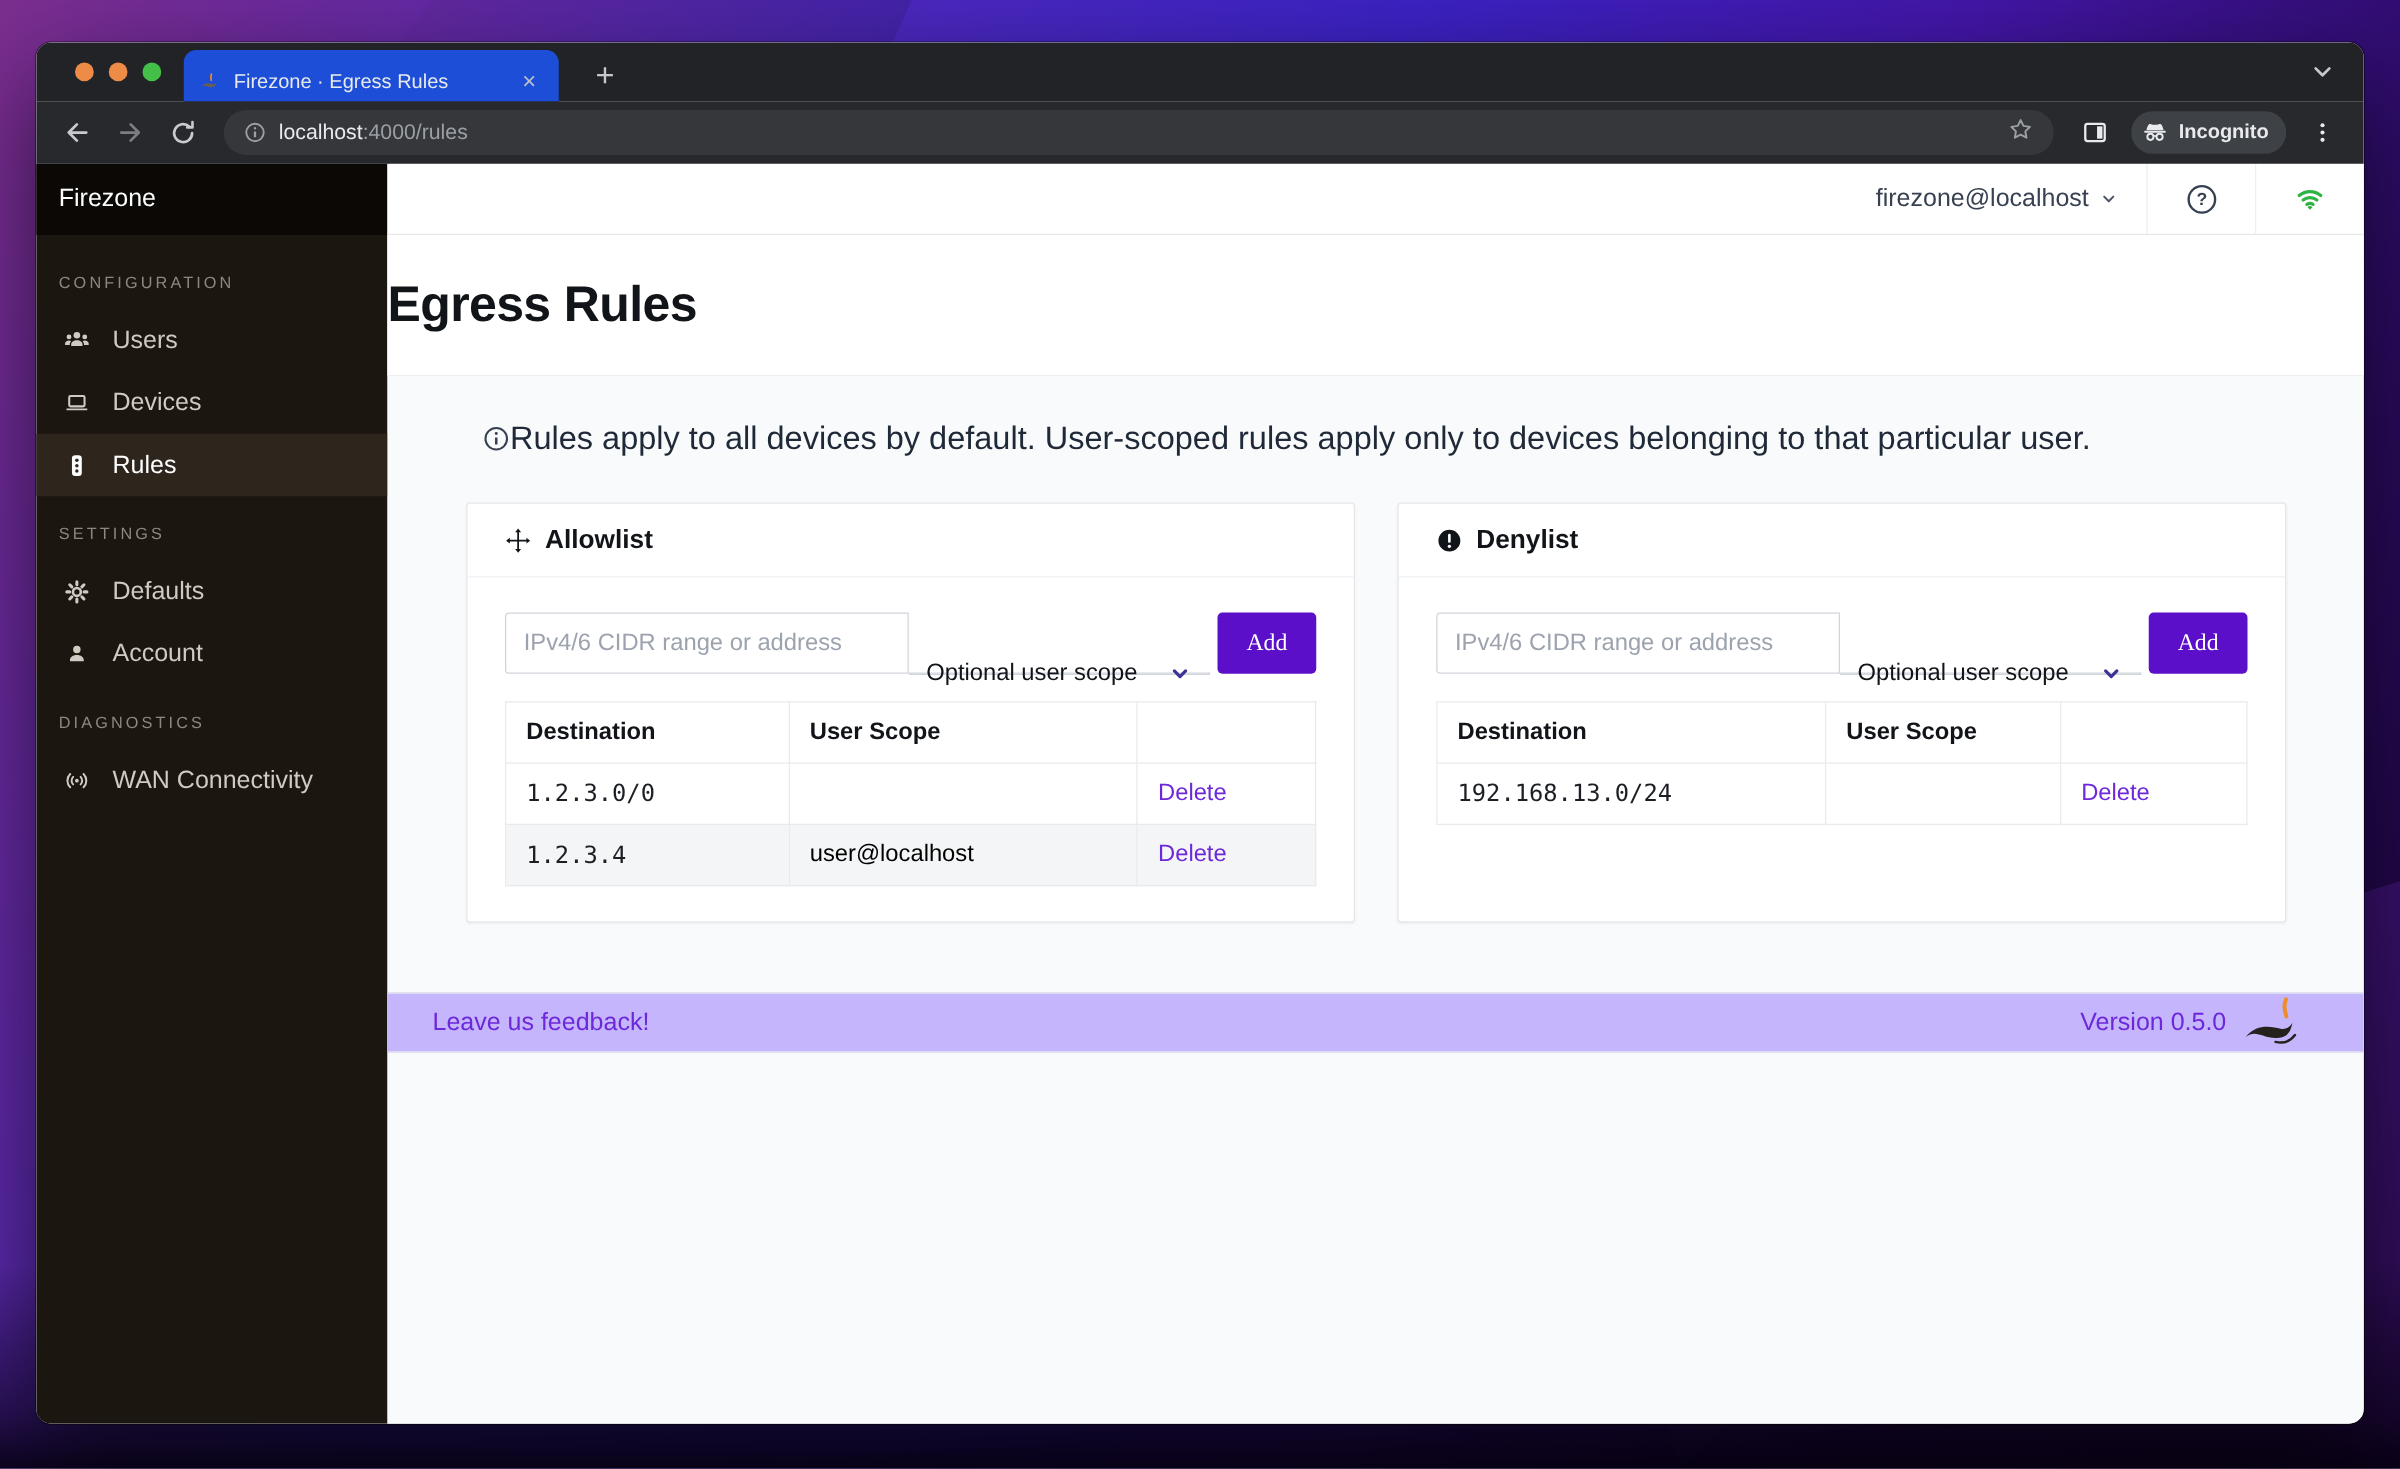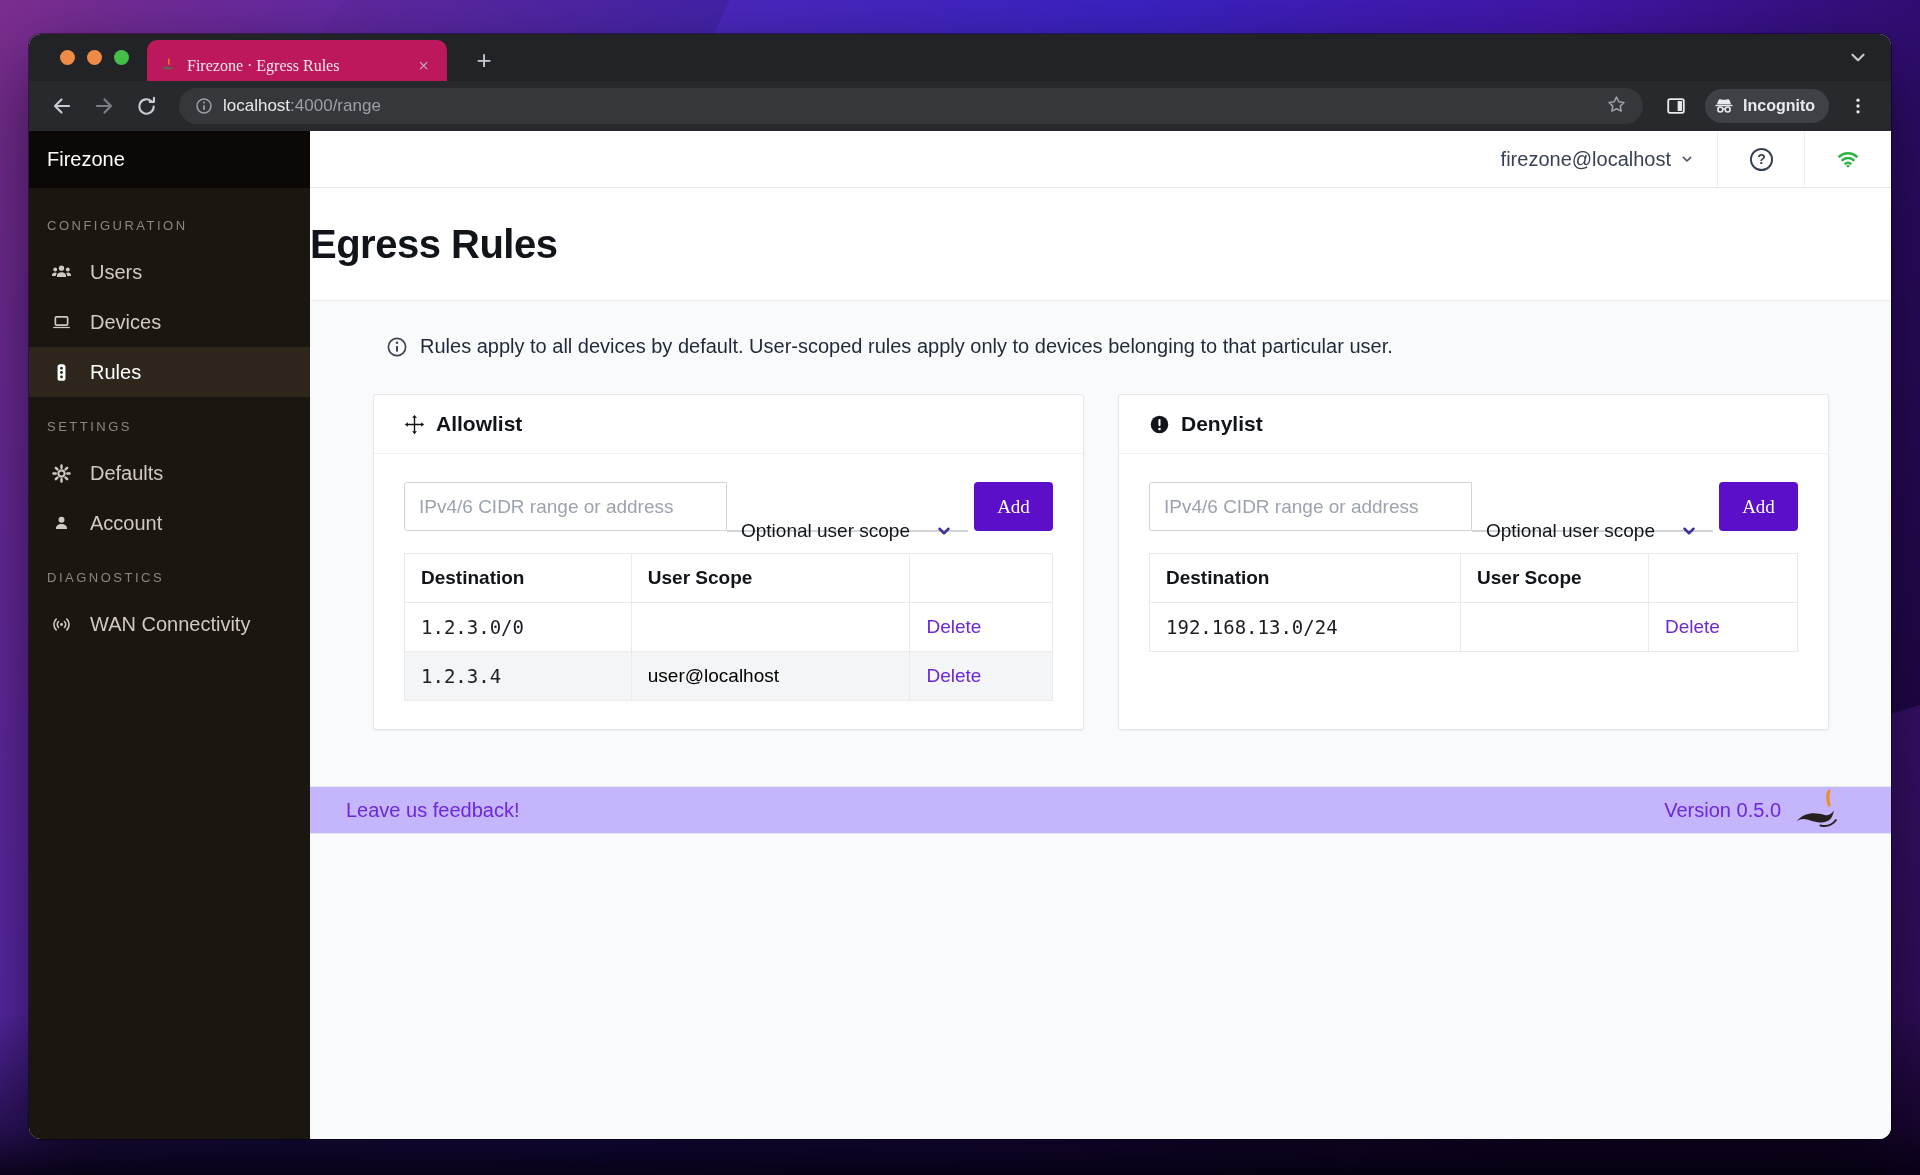--- a/index.html
+++ b/index.html
@@ -24,22 +24,22 @@
     box-shadow:0 30px 80px rgba(0,0,0,.6), 0 0 0 1px rgba(0,0,0,.4);
     background:#f9fafb;
   }
 
   
   .tabstrip { position:relative; height:47px; background:#212327; }
   .traffic { position:absolute; top:16px; left:31px; display:flex; gap:12px; }
   .traffic span { width:15px; height:15px; border-radius:50%; display:block; }
   .tl-1, .tl-2 { background:#ee8b47; }
   .tl-3 { background:#44bf47; }
-  .tab { position:absolute; left:118px; top:6px; width:300px; height:51px; background:#be185d;
-         border-radius:10px 10px 0 0; display:flex; align-items:center; padding:0 12px; gap:10px;font-family:Liberation Serif, serif; }
+  .tab { position:absolute; left:118px; top:6px; width:300px; height:51px; background:#1d4ed8;
+         border-radius:10px 10px 0 0; display:flex; align-items:center; padding:0 12px; gap:10px; }
   .tab-title { color:#e8eaed; font-size:16px; white-space:nowrap; overflow:hidden; flex:1; }
   .tab-close { color:#bdc1c6; font-size:19px; line-height:1; padding:2px 6px; border-radius:50%; }
   .newtab { position:absolute; left:438px; top:9px; width:34px; height:34px; display:flex; align-items:center; justify-content:center;
             color:#c6c9cc; font-size:26px; font-weight:300; }
   .tabsearch { position:absolute; right:22px; top:12px; color:#c6c9cc; }
 
   
   .toolbar { position:relative; height:50px; background:#27292d; display:flex; align-items:center; padding:0 14px; gap:4px; }
   .navbtn { width:38px; height:38px; display:flex; align-items:center; justify-content:center; border-radius:50%; }
   .omnibox { flex:1; height:36px; margin:0 10px; background:#35373b; border-radius:18px; display:flex; align-items:center; padding:0 16px; gap:10px; }
@@ -65,21 +65,21 @@
   .main { flex:1; display:flex; flex-direction:column; background:#f9fafb; min-width:0; }
   .app-header { height:57px; background:#fff; border-bottom:1px solid #e5e7eb; display:flex; align-items:center; justify-content:flex-end; flex-shrink:0; }
   .account { display:flex; align-items:center; gap:8px; color:#374151; font-size:20px; padding:0 22px; height:100%; }
   .hdr-divider { width:1px; height:100%; background:#eceef0; }
   .hdr-icon { width:86px; height:100%; display:flex; align-items:center; justify-content:center; }
 
   .title-section { height:113px; background:#fff; border-bottom:1px solid #eceef0; display:flex; align-items:center; flex-shrink:0; }
   .page-title { font-size:40px; font-weight:700; color:#111418; letter-spacing:-0.5px; }
 
   .content { flex:1; overflow:hidden; }
-  .info-row { margin:34px 0 0 76px; display:flex; align-items:center; gap:12px; color:#1f2937; font-size:20px; }
+  .info-row { margin:34px 0 0 76px; display:flex; align-items:center; gap:0; color:#1f2937; font-size:26px; }
 
   .cards { display:flex; gap:34px; padding:0 63px; margin-top:36px; align-items:stretch; }
   .card { flex:1; background:#fff; border:1px solid #e5e7eb; border-radius:3px; box-shadow:0 1px 2px rgba(0,0,0,.05); }
   .card-header { display:flex; align-items:center; gap:11px; padding:17px 30px; border-bottom:1px solid #f0f1f3; font-size:21px; font-weight:700; color:#111418; }
   .card-body { padding:28px 30px; }
 
   .rule-form { display:flex; height:49px; }
   .rule-input { width:323px; border:1px solid #d1d5db; border-radius:3px 0 0 3px; padding:0 14px; font-size:19px; color:#111;
                 font-family:"Liberation Sans", sans-serif; outline:none; }
   .rule-input::placeholder { color:#9ca3af; }
@@ -154,21 +154,21 @@
             <path d="M19.5 12a7.5 7.5 0 1 1-2.4-5.5"></path>
             <path d="M19.8 2.8v4.4h-4.4" stroke-linejoin="round"></path>
           </svg>
       </div>
       <div class="omnibox">
         <svg width="18" height="18" viewBox="0 0 24 24" fill="none" stroke="#9aa0a6" stroke-width="2">
             <circle cx="12" cy="12" r="9.3"></circle>
             <path d="M12 11v6" stroke-width="2.4"></path>
             <circle cx="12" cy="7.4" r="1.3" fill="#9aa0a6" stroke="none"></circle>
           </svg>
-        <span class="url"><span>localhost</span><span class="dim">:4000/range</span></span>
+        <span class="url"><span>localhost</span><span class="dim">:4000/rules</span></span>
         <span class="omni-star">
           <svg width="21" height="21" viewBox="0 0 24 24" fill="none" stroke="#9aa0a6" stroke-width="1.8" stroke-linejoin="round">
               <path d="M12 3.5l2.6 5.3 5.9.9-4.2 4.1 1 5.8-5.3-2.8-5.3 2.8 1-5.8L3.5 9.7l5.9-.9z"></path>
             </svg>
         </span>
       </div>
       <div class="navbtn">
         <svg width="22" height="22" viewBox="0 0 24 24">
             <rect x="3.5" y="4.5" width="17" height="15" rx="2" fill="none" stroke="#e8eaed" stroke-width="2"></rect>
             <rect x="13.8" y="6.6" width="4.7" height="10.8" fill="#e8eaed"></rect>

